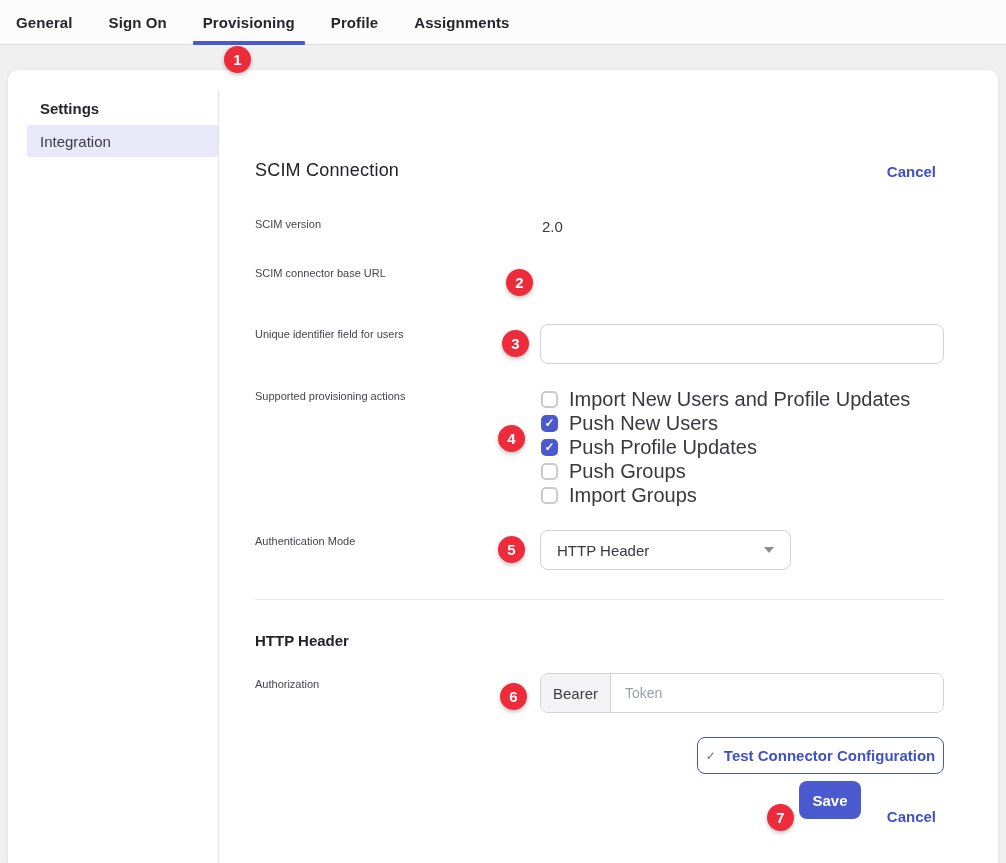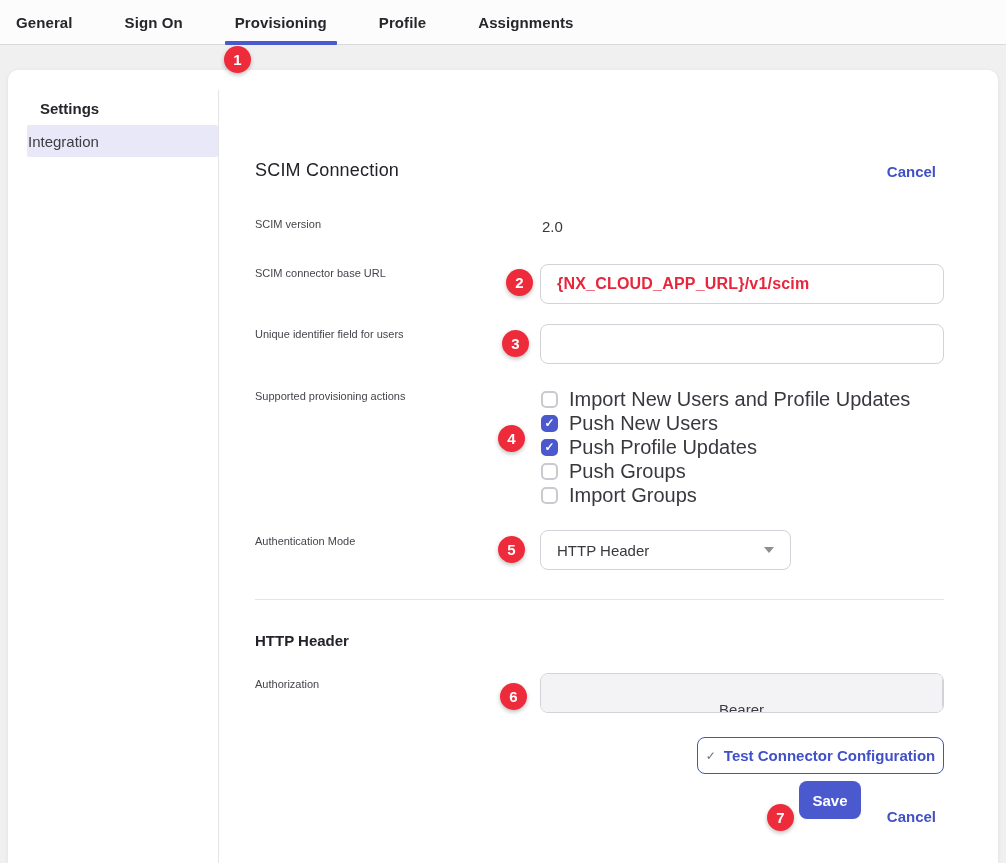--- a/index.html
+++ b/index.html
@@ -12,21 +12,20 @@
     overflow: hidden;
   }
 
   
   .tabbar {
     position: absolute; top: 0; left: 0; right: 0; height: 45px;
     background: #fcfcfc;
     border-bottom: 1px solid #d9d9de;
     display: flex; align-items: stretch;
     padding-left: 6px;
-    gap: 16px;
   }
   .tab {
     display: flex; align-items: center;
     padding: 0 10px; margin-right: 16px;
     font-size: 15px; font-weight: 700; color: #26262b;
     cursor: pointer; position: relative;
     letter-spacing: 0.1px;
   }
   .tab.on::after {
     content: ""; position: absolute; left: 0; right: 0; bottom: -1px;
@@ -45,21 +44,21 @@
     width: 1px; background: #e5e5e9;
   }
 
   
   .side-heading {
     position: absolute; left: 32px; top: 30px;
     font-size: 15px; font-weight: 700; color: #26262b;
   }
   .side-item {
     position: absolute; left: 19px; top: 55px; width: 191px; height: 32px;
-    display: flex; align-items: center; padding-left: 1px;
+    display: flex; align-items: center; padding-left: 13px;
     font-size: 15px; color: #3c3c43; cursor: pointer; border-radius: 2px;
   }
   .side-item.on { background: #e9e8f8; }
 
   
   .main-title {
     position: absolute; left: 247px; top: 90px;
     font-size: 18px; font-weight: 400; color: #222228;
     letter-spacing: 0.2px;
   }
@@ -127,21 +126,21 @@
   }
   .section-heading {
     position: absolute; left: 247px;
     font-size: 15px; font-weight: 700; color: #222228;
   }
 
   
   .input-group {
     position: absolute; left: 532px; top: 603px; width: 404px; height: 40px;
     border: 1px solid #d2d2d8; border-radius: 8px; background: #fff;
-    display: flex; overflow: hidden; flex-direction: column;
+    display: flex; overflow: hidden;
   }
   .input-prefix {
     flex: 0 0 70px; background: #f3f3f5; border-right: 1px solid #d2d2d8;
     display: flex; align-items: center; justify-content: center;
     font-size: 15px; color: #3c3c43;
   }
   .input-group input {
     flex: 1; border: none; outline: none; padding: 0 14px;
     font-family: "Liberation Sans", sans-serif;
     font-size: 14px; color: #38383f;
@@ -196,21 +195,20 @@
       <span>Integration</span>
     </div>
 
     <div class="main-title">SCIM Connection</div>
     <a class="link cancel-top">Cancel</a>
 
     <div class="f-label" style="top:148px">SCIM version</div>
     <div class="f-value" style="top:148px">2.0</div>
 
     <div class="f-label" style="top:197px">SCIM connector base URL</div>
-    <input class="text-input url-input" style="top: 194px;" type="text" value="{NX_CLOUD_APP_URL}/v1/scim">
 
     <div class="f-label" style="top:258px">Unique identifier field for users</div>
     <input class="text-input" style="top: 254px;" type="text" value="">
 
     <div class="f-label" style="top:320px">Supported provisioning actions</div>
 
     <div class="check-row" style="top:317px">
       <span class="checkbox"></span>
       <span class="check-label">Import New Users and Profile Updates</span>
     </div>

